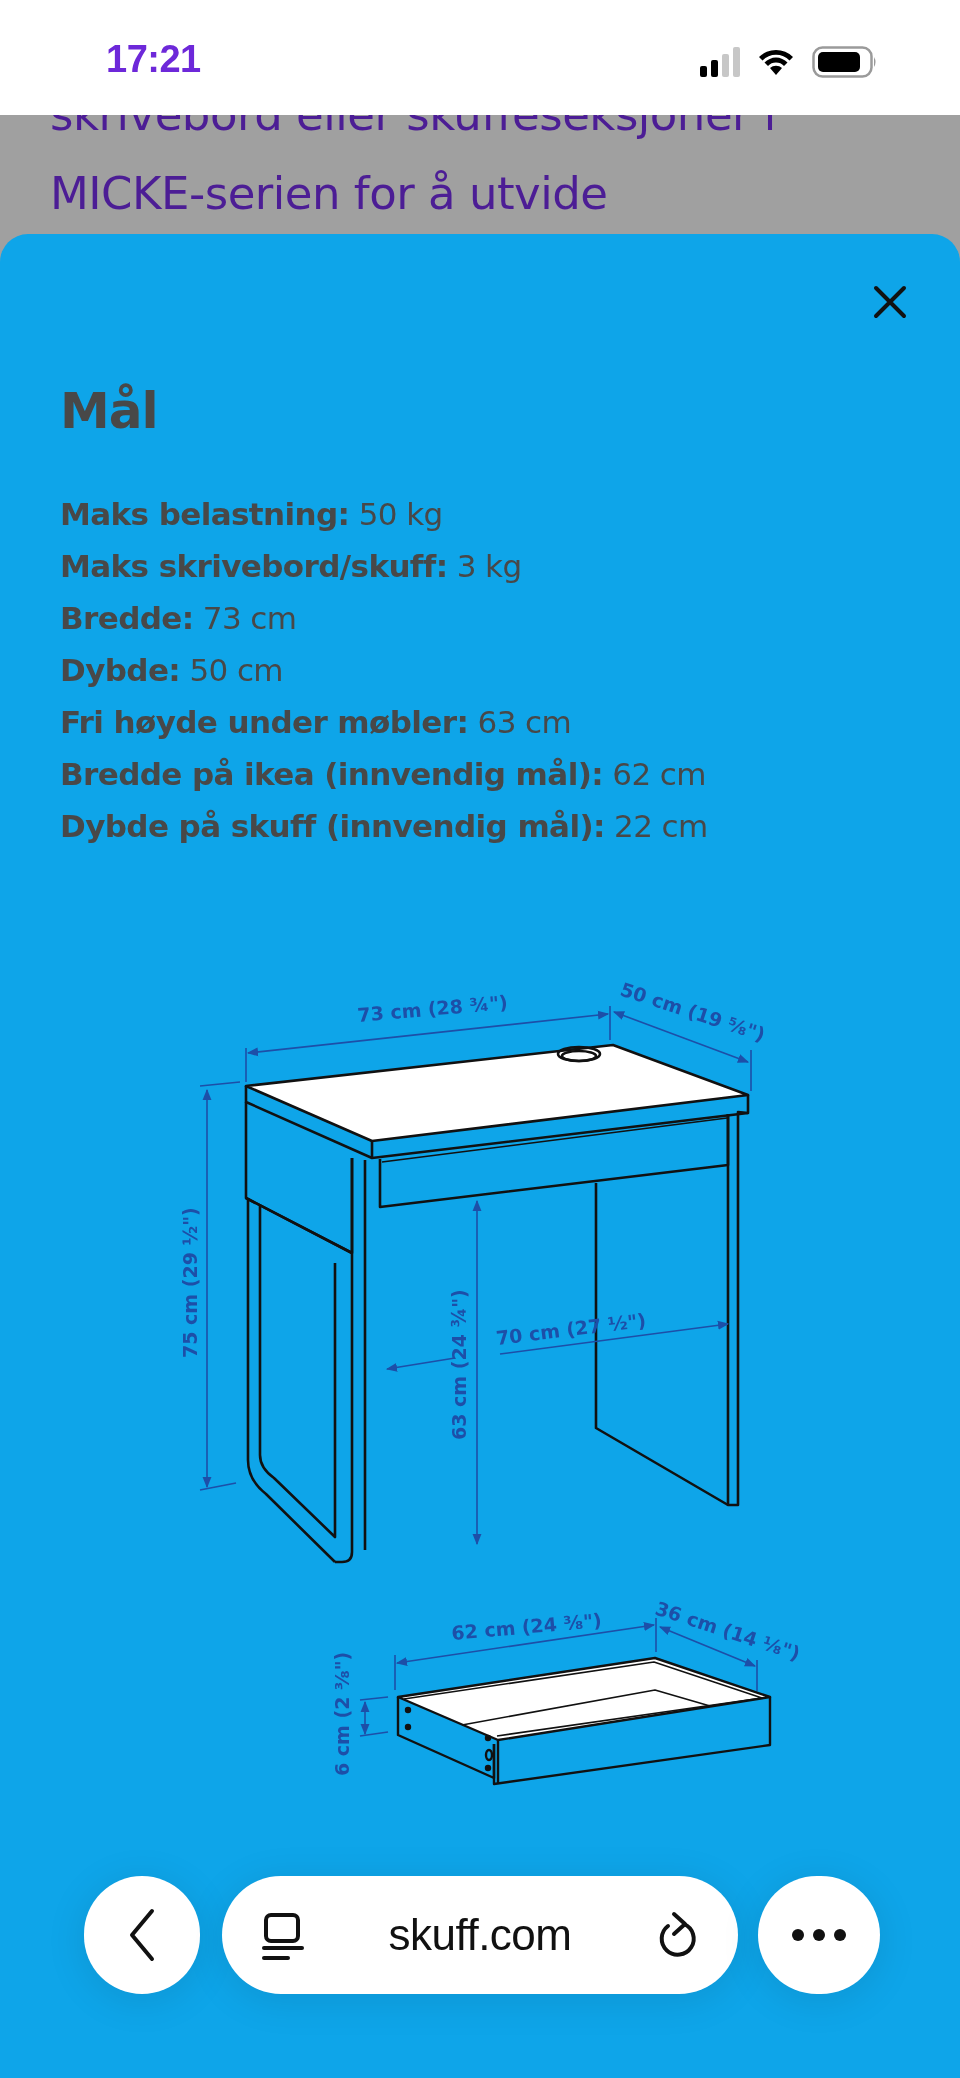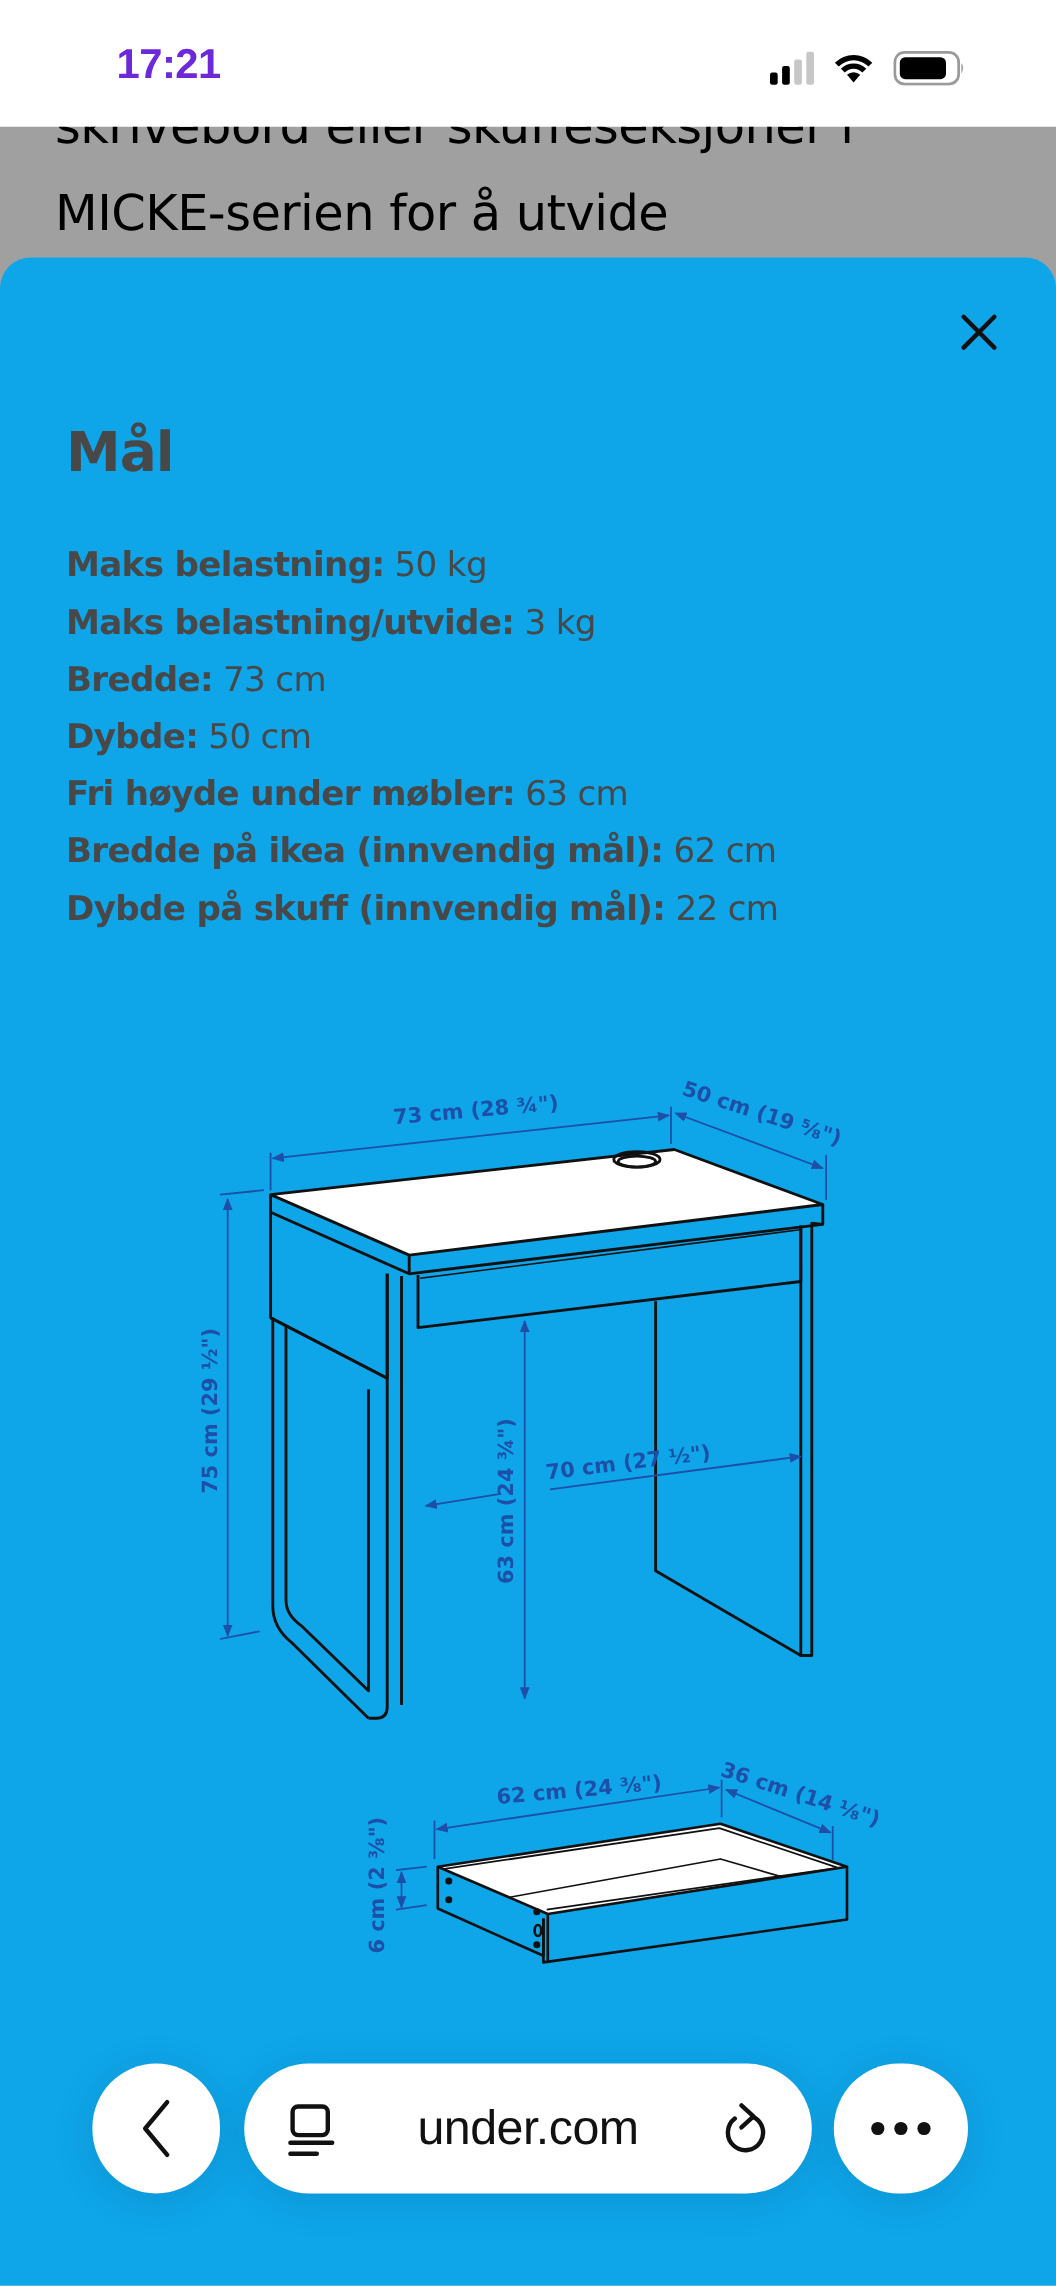--- a/index.html
+++ b/index.html
@@ -9,21 +9,21 @@
   
   .status-bar { position: absolute; left: 0; top: 0; width: 960px; height: 115px; background: #ffffff; z-index: 5; }
   .status-time { position: absolute; left: 106px; top: 38px; font-family: "Liberation Sans", sans-serif; font-weight: 700; font-size: 38px; letter-spacing: -0.5px; color: #6d28d9; }
   .status-icons { position: absolute; left: 700px; top: 46px; display: flex; align-items: center; gap: 18px; }
   .signal { display: flex; align-items: flex-end; gap: 4px; height: 30px; }
   .signal span { width: 7px; border-radius: 2px; background: #000; }
   .signal span.dim { background: #c7c7c7; }
 
   
   .backdrop { position: absolute; left: 0; top: 115px; width: 960px; height: 1963px; background: #a0a0a0; z-index: 1; overflow: hidden; }
-  .backdrop-text { position: absolute; left: 50px; font-family: "DejaVu Sans", sans-serif; font-size: 45px; color: #000000; white-space: nowrap; letter-spacing: -0.5px; }
+  .backdrop-text { position: absolute; left: 50px; font-family: "DejaVu Sans", sans-serif; font-size: 45px; color: #4c1d95; white-space: nowrap; letter-spacing: -0.5px; }
   .backdrop-text.l1 { top: -27px; }
   .backdrop-text.l2 { top: 52px; }
 
   
   .sheet { position: absolute; left: 0; top: 234px; width: 960px; height: 1844px; background: #0ea5e9; border-radius: 28px 28px 0 0; z-index: 2; }
   .close-btn { position: absolute; right: 48px; top: 46px; width: 44px; height: 44px; cursor: pointer; }
   .sheet-title { position: absolute; left: 60px; top: 148px; font-family: "DejaVu Sans", sans-serif; font-weight: 700; font-size: 50px; color: #484848; letter-spacing: -1px; }
   .spec-list { position: absolute; left: 60px; top: 254px; list-style: none; }
   .spec-list li { font-family: "DejaVu Sans", sans-serif; font-size: 31px; line-height: 52px; color: #484848; letter-spacing: -0.6px; white-space: nowrap; }
   .spec-list li .k { font-weight: 700; }
@@ -74,21 +74,21 @@
   <div class="close-btn">
     <svg width="44" height="44" viewBox="0 0 44 44">
       <path d="M8 8 L36 36 M36 8 L8 36" stroke="#111" stroke-width="4" stroke-linecap="round"></path>
     </svg>
   </div>
 
   <h1 class="sheet-title">Mål</h1>
 
   <ul class="spec-list">
     <li><span class="k">Maks belastning:</span><span> 50 kg</span></li>
-    <li><span class="k">Maks belastning/utvide:</span><span> 3 kg</span></li>
+    <li><span class="k">Maks skrivebord/skuff:</span><span> 3 kg</span></li>
     <li><span class="k">Bredde:</span><span> 73 cm</span></li>
     <li><span class="k">Dybde:</span><span> 50 cm</span></li>
     <li><span class="k">Fri høyde under møbler:</span><span> 63 cm</span></li>
     <li><span class="k">Bredde på ikea (innvendig mål):</span><span> 62 cm</span></li>
     <li><span class="k">Dybde på skuff (innvendig mål):</span><span> 22 cm</span></li>
   </ul>
 
   <svg class="illustration" viewBox="150 964 760 900" width="760" height="900">
     <defs>
       <marker id="arr" viewBox="0 0 10 10" refX="9" refY="5" markerWidth="7" markerHeight="7" orient="auto-start-reverse">
@@ -179,21 +179,21 @@
     <svg width="36" height="56" viewBox="0 0 36 56">
       <path d="M28 4 L8 28 L28 52" fill="none" stroke="#111" stroke-width="4" stroke-linecap="round" stroke-linejoin="round"></path>
     </svg>
   </div>
   <div class="pill url">
     <svg class="tabs-icon" width="46" height="50" viewBox="0 0 46 50">
       <rect x="6" y="3" width="32" height="26" rx="5" fill="none" stroke="#111" stroke-width="4"></rect>
       <line x1="4" y1="36" x2="42" y2="36" stroke="#111" stroke-width="4" stroke-linecap="round"></line>
       <line x1="4" y1="46" x2="28" y2="46" stroke="#111" stroke-width="4" stroke-linecap="round"></line>
     </svg>
-    <span class="url-text">under.com</span>
+    <span class="url-text">skuff.com</span>
     <svg class="reload-icon" width="46" height="54" viewBox="0 0 46 54">
       <path d="M30 14 A16 16 0 1 1 14 16" fill="none" stroke="#111" stroke-width="4" stroke-linecap="round"></path>
       <path d="M20 4 L31 14 L20 24" fill="none" stroke="#111" stroke-width="4" stroke-linecap="round" stroke-linejoin="round"></path>
     </svg>
   </div>
   <div class="pill more">
     <svg width="56" height="14" viewBox="0 0 56 14">
       <circle cx="7" cy="7" r="6" fill="#111"></circle>
       <circle cx="28" cy="7" r="6" fill="#111"></circle>
       <circle cx="49" cy="7" r="6" fill="#111"></circle>

